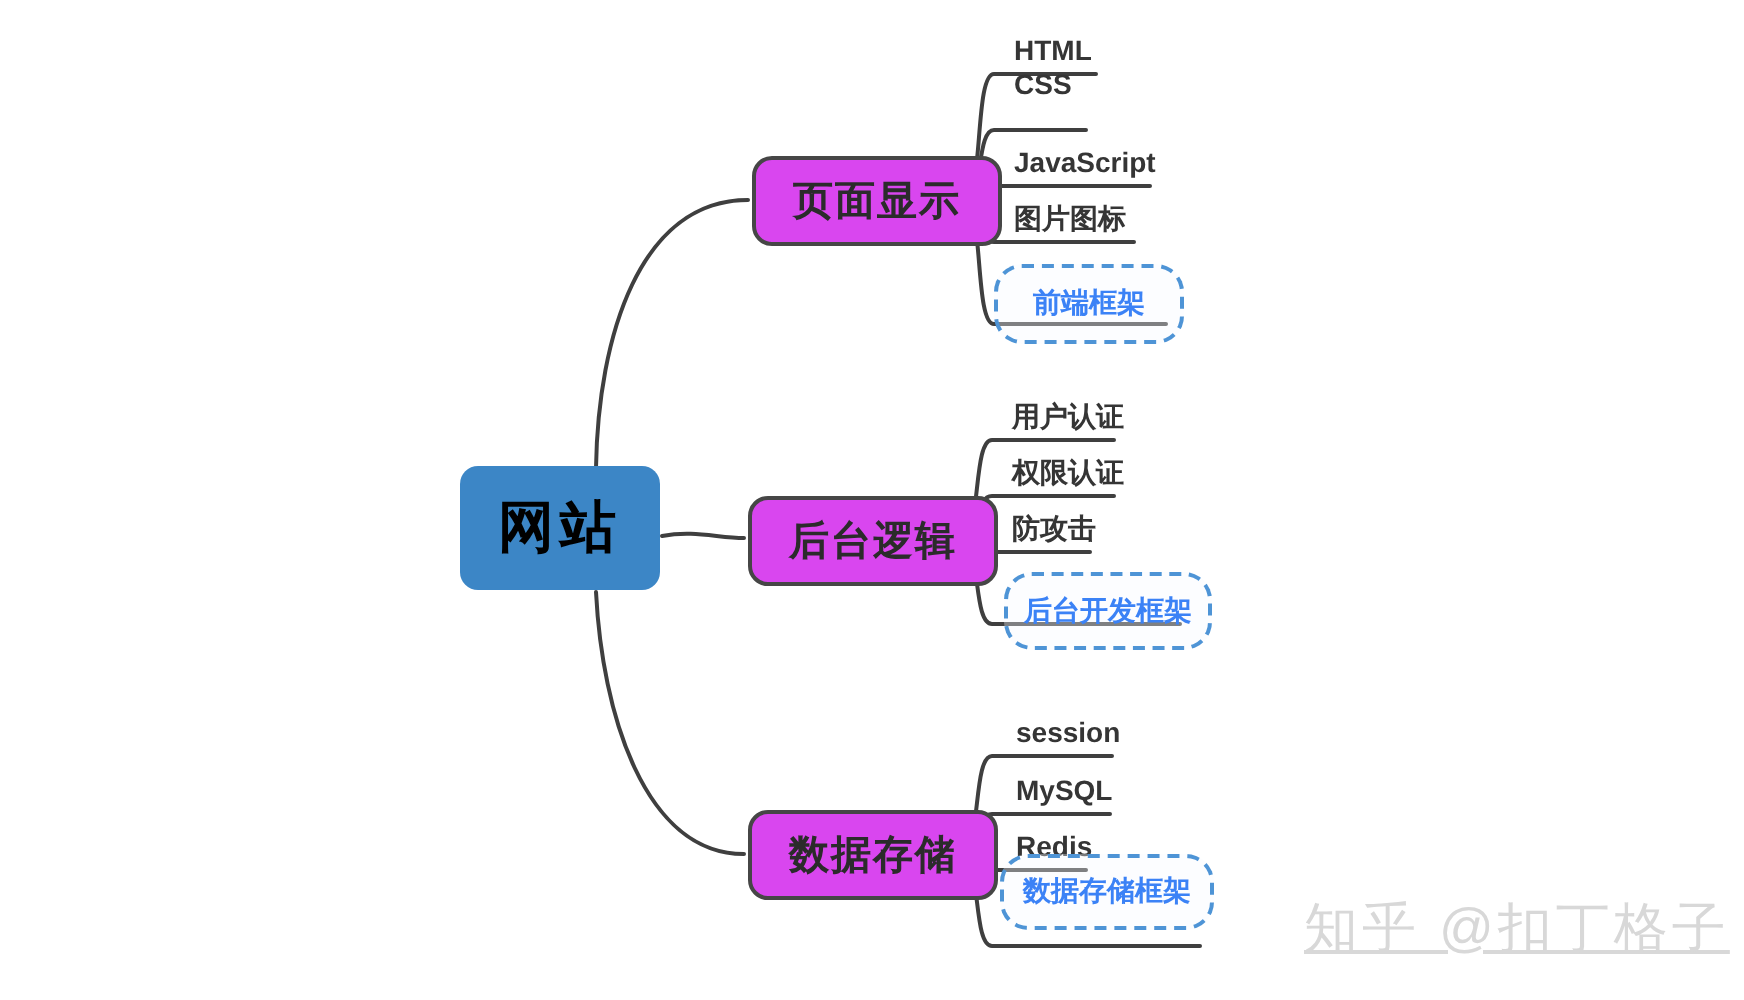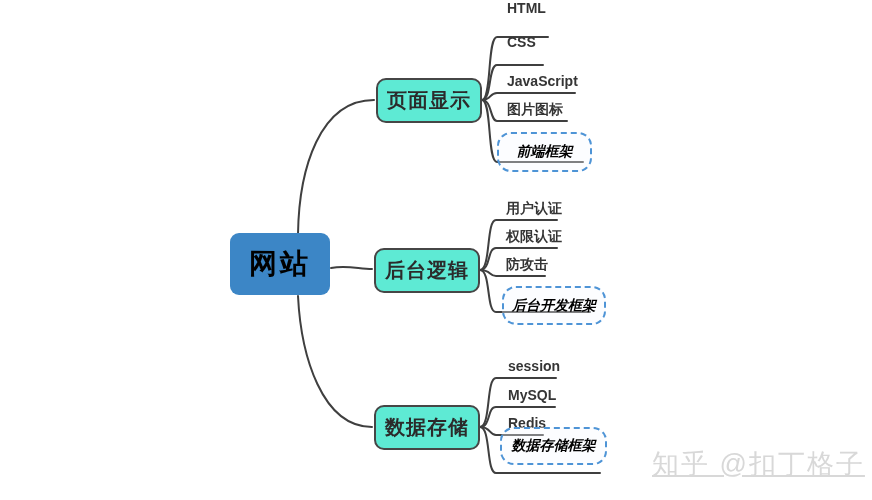--- a/index.html
+++ b/index.html
@@ -8,34 +8,34 @@
     font-family:"Liberation Sans","DejaVu Sans",sans-serif;
   }
   .wires{position:absolute;left:0;top:0;}
   .node{position:absolute;box-sizing:border-box;display:flex;align-items:center;justify-content:center;}
   .root{
     left:230px;top:233px;width:100px;height:62px;
     background:#3c86c6;border-radius:9px;
     color:#000000;font-size:28px;font-weight:bold;letter-spacing:3px;
   }
   .branch{
-    width:106px;height:45px;
-    background:#5eead4;border:2px solid #464646;border-radius:10px;
+    width:125px;height:45px;
+    background:#d946ef;border:2px solid #464646;border-radius:10px;
     color:#2b2b2b;font-size:20px;font-weight:bold;letter-spacing:1px;
   }
   .leaf{
     position:absolute;font-size:14px;font-weight:600;color:#353535;
     white-space:nowrap;line-height:17px;
   }
   .frame{
     position:absolute;box-sizing:border-box;
     border:2px dashed #4e94d6;border-radius:14px;
     display:flex;align-items:center;justify-content:center;
-    font-size:14px;font-weight:600;color:#000000;
-    background:rgba(245,250,254,0.35);white-space:nowrap;font-style:italic;
+    font-size:14px;font-weight:600;color:#3b82f6;
+    background:rgba(245,250,254,0.35);white-space:nowrap;
   }
   .watermark{
     position:absolute;left:652px;top:446px;
     font-size:27px;color:#d8d8d8;letter-spacing:2px;
     text-shadow:1px 1px 0 #ffffff;
     text-decoration:underline;
   }
 </style>
 </head>
 <body>
@@ -66,21 +66,21 @@
       <path d="M480,427 C491,427 486,473 496,473 L600,473"></path>
     </g>
   </svg>
 
   <div class="node root">网站</div>
 
   <div class="node branch" style="left:376px;top:78px">页面显示</div>
   <div class="node branch" style="left:374px;top:405px">数据存储</div>
   <div class="node branch" style="left:374px;top:248px">后台逻辑</div>
 
-  <div class="leaf" style="left:507px;top:0">HTML</div>
+  <div class="leaf" style="left:507px;top:17px">HTML</div>
   <div class="leaf" style="left:507px;top:34px">CSS</div>
   <div class="leaf" style="left:507px;top:73px">JavaScript</div>
   <div class="leaf" style="left:507px;top:101px">图片图标</div>
   <div class="frame" style="left:497px;top:132px;width:95px;height:40px">前端框架</div>
 
   <div class="leaf" style="left:506px;top:200px">用户认证</div>
   <div class="leaf" style="left:506px;top:228px">权限认证</div>
   <div class="leaf" style="left:506px;top:256px">防攻击</div>
   <div class="frame" style="left:502px;top:286px;width:104px;height:39px">后台开发框架</div>
 

